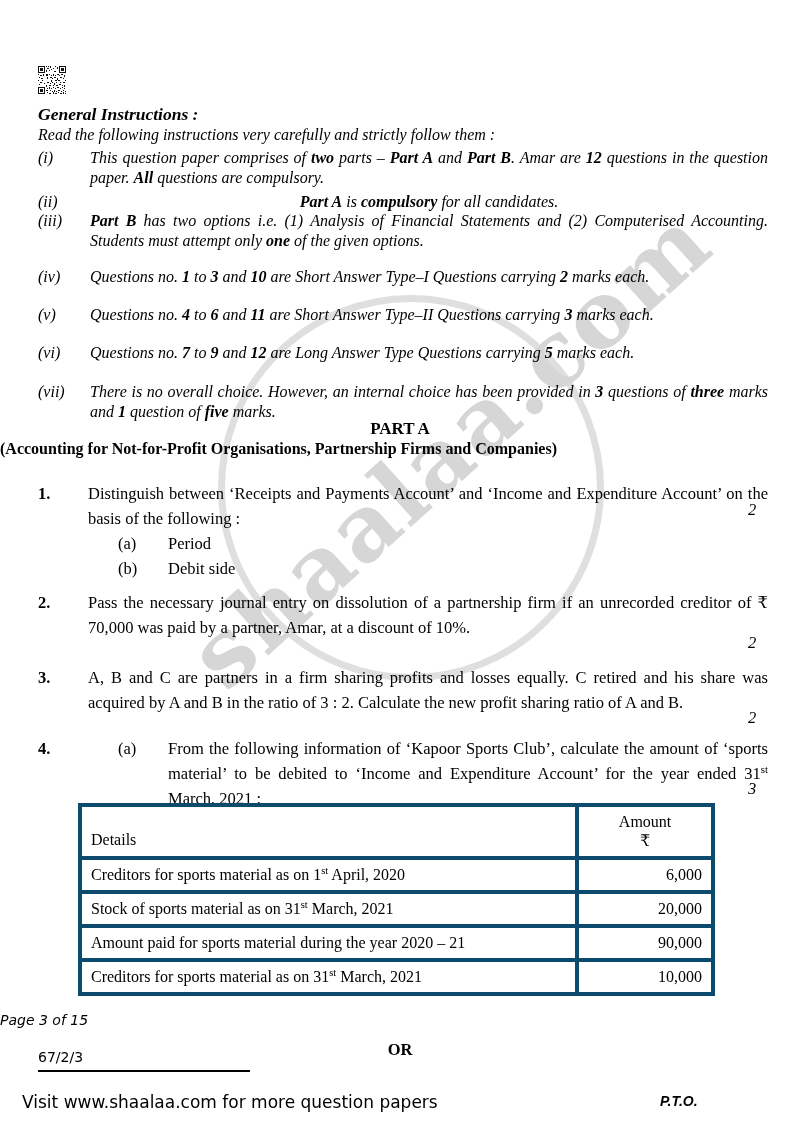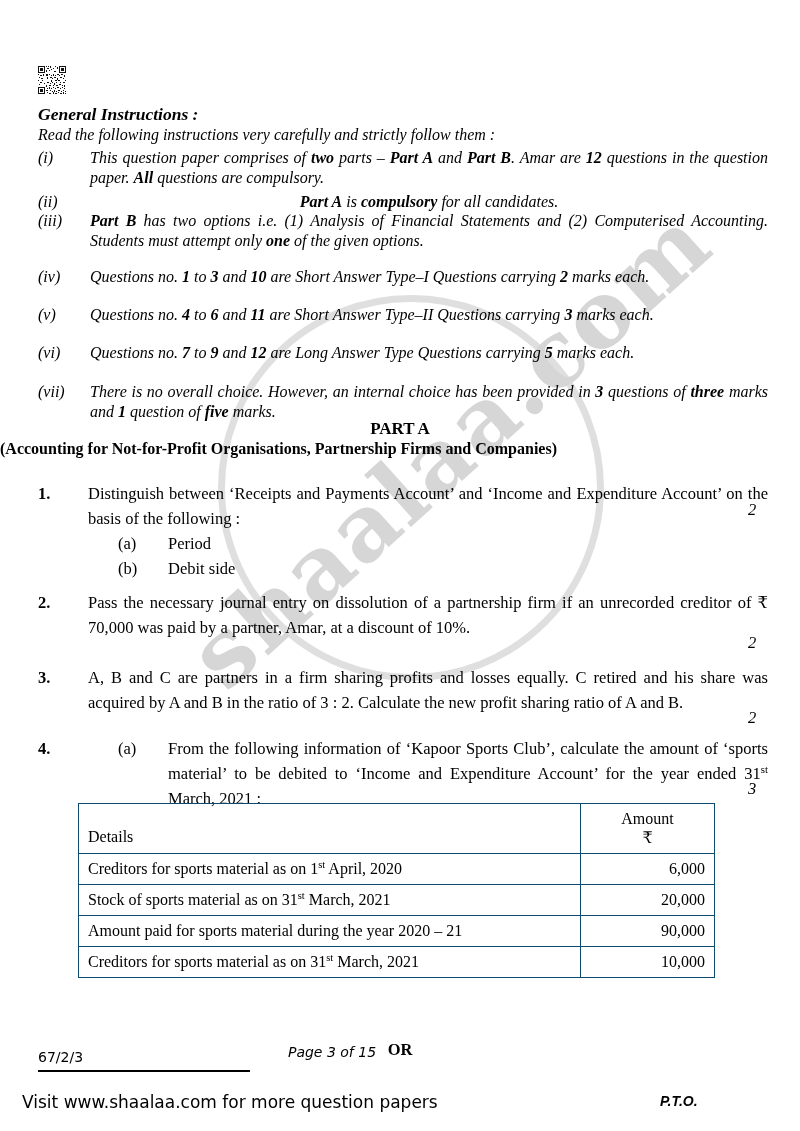--- a/index.html
+++ b/index.html
@@ -166,21 +166,21 @@
   
   #qtable {
     position: absolute;
     left: 78px;
     top: 803px;
     width: 637px;
     border-collapse: collapse;
     font-size: 16px;
   }
   #qtable td, #qtable th {
-    border: 1px solid #0c4a6e;
+    border: 4px solid #0c4a6e;
     padding: 4px 9px 5px 9px;
     font-weight: 400;
     vertical-align: middle;
   }
   #qtable .c-det { width: 517px; text-align: left; }
   #qtable .c-amt { width: 120px; text-align: right; }
   #qtable thead th { padding-top: 5px; padding-bottom: 6px; }
   #qtable thead .c-det { vertical-align: bottom; padding-bottom: 7px; }
   #qtable thead .c-amt { text-align: center; line-height: 19px; }
   #qtable tbody td { height: 21px; }
@@ -201,23 +201,22 @@
     font-size: 14px;
   }
   .f-rule {
     position: absolute;
     left: 38px; top: 1070px;
     width: 212px;
     height: 0;
     border-top: 2px solid #000;
   }
   .f-page {
-    left: 0; top: 1044px;
+    left: 0; top: 1012px;
     width: 664px;
-    text-align: center;
     font-family: "DejaVu Sans", "Liberation Sans", sans-serif;
     font-style: italic;
     font-size: 14px;
   }
   .f-pto {
     left: 660px; top: 1048px;
     width: 108px;
     text-align: left;
     font-family: Liberation Sans, sans-serif;
     font-style: italic;

